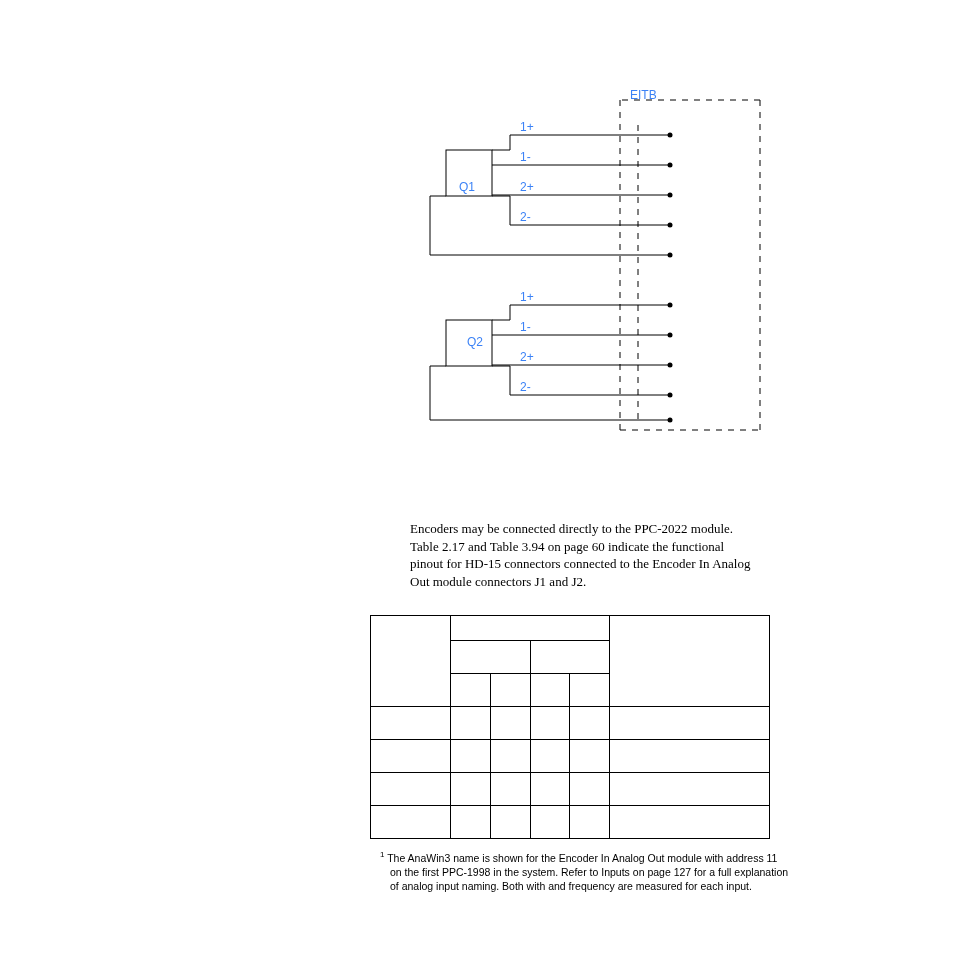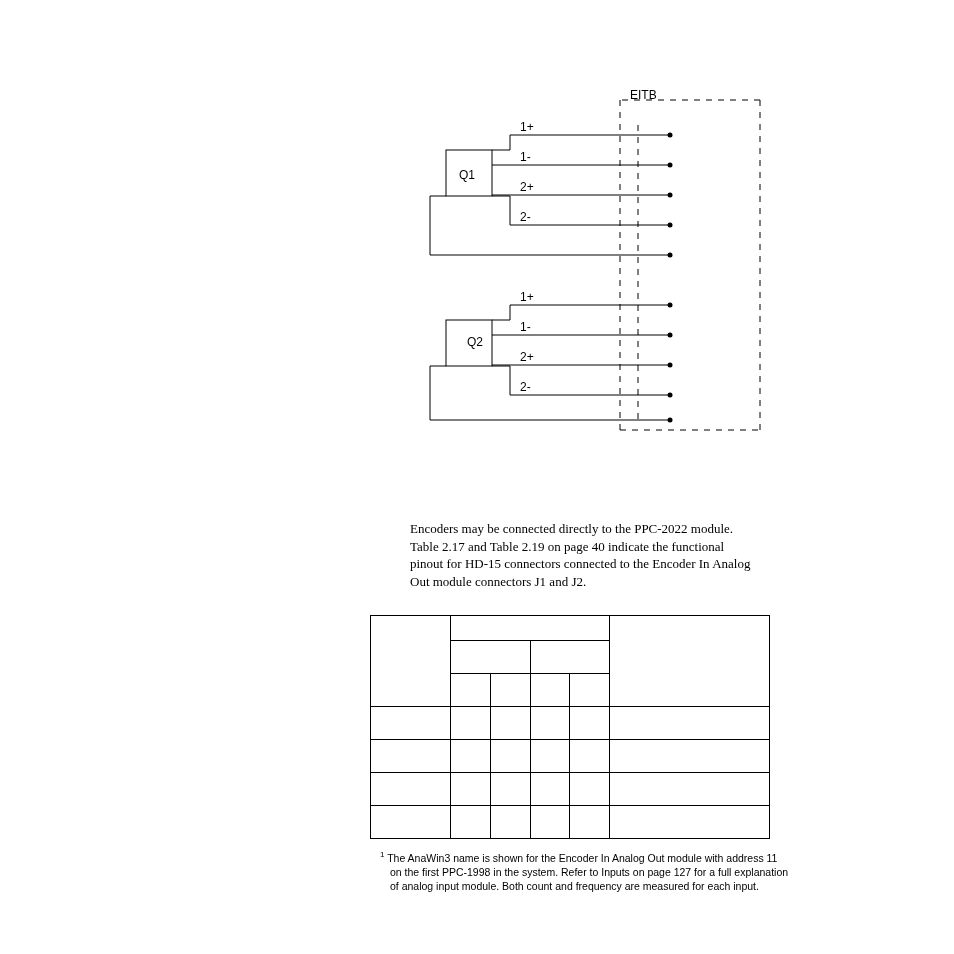--- a/index.html
+++ b/index.html
@@ -19,21 +19,21 @@
   position: absolute;
   left: 390px;
   top: 80px;
   width: 380px;
   height: 370px;
 }
 .diag-label {
   position: absolute;
   font-family: Arial, Helvetica, sans-serif;
   font-size: 12px;
-  color: #000000;
+  color: #3b82f6;
 }
 .body-text {
   position: absolute;
   left: 410px;
   top: 520px;
   width: 350px;
   font-size: 13px;
   line-height: 1.35;
 }
 .body-text .italic { }
@@ -103,36 +103,36 @@
     <circle cx="280" cy="255" r="2.5" fill="#000"></circle>
     <line x1="102" y1="285" x2="280" y2="285" stroke="#000" stroke-width="1"></line>
     <circle cx="280" cy="285" r="2.5" fill="#000"></circle>
     <polyline points="102,286 120,286 120,315 280,315" fill="none" stroke="#000" stroke-width="1"></polyline>
     <circle cx="280" cy="315" r="2.5" fill="#000"></circle>
     <polyline points="56,286 40,286 40,340 280,340" fill="none" stroke="#000" stroke-width="1"></polyline>
     <circle cx="280" cy="340" r="2.5" fill="#000"></circle>
   </svg>
 
   <span class="diag-label" style="left:630px; top:88px;">EITB</span>
-  <span class="diag-label" style="left:459px; top:168px;">Q1</span>
+  <span class="diag-label" style="left:459px; top:180px;">Q1</span>
   <span class="diag-label" style="left:459px; top:335px;margin-left:8px;">Q2</span>
 
   <span class="diag-label" style="left:520px; top:120px;">1+</span>
   <span class="diag-label" style="left:520px; top:150px;">1-</span>
   <span class="diag-label" style="left:520px; top:180px;">2+</span>
   <span class="diag-label" style="left:520px; top:210px;">2-</span>
 
   <span class="diag-label" style="left:520px; top:290px;">1+</span>
   <span class="diag-label" style="left:520px; top:320px;">1-</span>
   <span class="diag-label" style="left:520px; top:350px;">2+</span>
   <span class="diag-label" style="left:520px; top:380px;">2-</span>
 
   <div class="body-text">
     <span>Encoders may be connected directly to the PPC-2022 module.</span>
-    <span class="italic">Table 2.17</span><span> and </span><span class="italic">Table 2.19 on page 40</span><span> indicate the functional pinout for HD-15 connectors connected to the Encoder In Analog Out module connectors J1 and J2.</span>
+    <span class="italic">Table 2.17</span><span> and </span><span class="italic">Table 3.94 on page 60</span><span> indicate the functional pinout for HD-15 connectors connected to the Encoder In Analog Out module connectors J1 and J2.</span>
   </div>
 
   <div class="table-wrap">
     <table>
       <colgroup>
         <col style="width:20%">
           <col style="width:10%">
           <col style="width:10%">
           <col style="width:10%">
           <col style="width:10%">
@@ -184,16 +184,16 @@
             <td></td>
             <td></td>
             <td></td>
             <td></td>
           </tr>
     </tbody>
       </table>
   </div>
 
   <div class="footnote">
-    <span class="sup">1</span><span> The AnaWin3 name is shown for the Encoder In Analog Out module with address 11 on the first PPC-1998 in the system. Refer to </span><span class="it">Inputs on page 127</span><span> for a full explanation of analog input module. Both count and frequency are measured for each input.</span>
+    <span class="sup">1</span><span> The AnaWin3 name is shown for the Encoder In Analog Out module with address 11 on the first PPC-1998 in the system. Refer to </span><span class="it">Inputs on page 127</span><span> for a full explanation of analog input naming. Both with and frequency are measured for each input.</span>
   </div>
 
 </div>
 
 </body></html>

